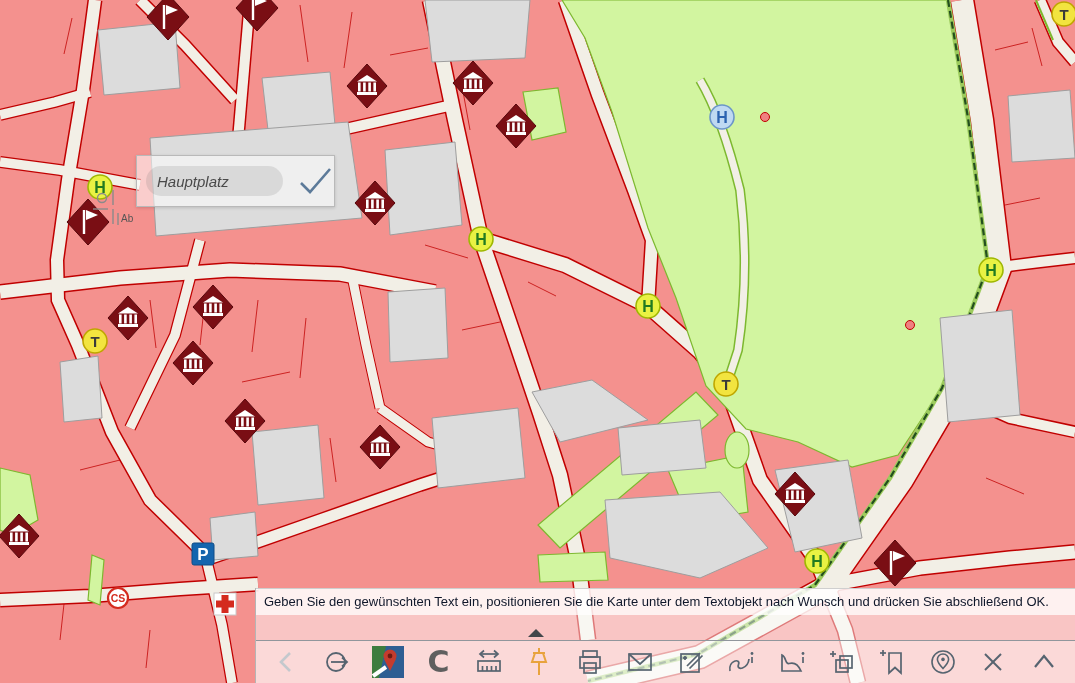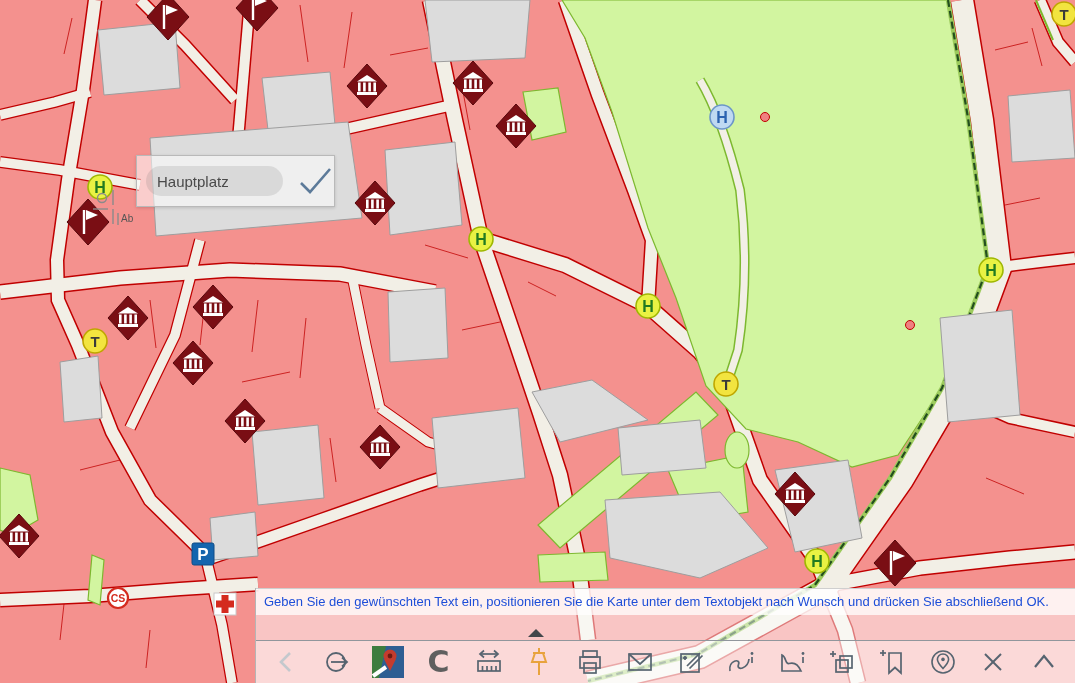--- a/index.html
+++ b/index.html
@@ -1,29 +1,29 @@
 <!DOCTYPE html>
 <html><head>
 <meta charset="utf-8">
 <style>
   html,body{margin:0;padding:0;background:#e8e8e8;font-family:"Liberation Sans",sans-serif;}
   #screen{position:relative;width:1075px;height:683px;overflow:hidden;background:#F2EFE6;}
   #mapsvg{position:absolute;left:0;top:0;}
   
   #textbox{position:absolute;left:136px;top:155px;width:197px;height:50px;
     background:rgba(255,255,255,0.55);border:1px solid #b9b9b9;
-    box-shadow:0 1px 3px rgba(0,0,0,0.15);display:flex;align-items:center;}
+    box-shadow:0 1px 3px rgba(0,0,0,0.15);display:flex;align-items:center;font-style:italic;}
   #textbox .pill{margin-left:9px;width:140px;height:30px;border-radius:15px;
     background:rgba(105,105,105,0.16);display:flex;align-items:center;
     padding-left:11px;box-sizing:border-box;color:#4a4a4a;font-size:15px;}
   #textbox .chk{margin-left:14px;width:38px;height:34px;display:flex;align-items:center;justify-content:center;cursor:pointer;}
   
   #panel{position:absolute;left:255px;top:588px;right:0;bottom:0;border-left:1px solid #b5b5b5;}
   #msgbar{height:26px;background:rgba(255,255,255,0.87);border-top:1px solid #cfcfcf;
-    color:#1d4ed8;font-size:13px;line-height:26px;padding-left:8px;white-space:nowrap;overflow:hidden;}
+    color:#0f172a;font-size:13px;line-height:26px;padding-left:8px;white-space:nowrap;overflow:hidden;}
   #strip{position:relative;height:25px;background:rgba(255,255,255,0.48);}
   #strip .tri{position:absolute;left:272px;bottom:3px;width:0;height:0;cursor:pointer;
     border-left:8px solid transparent;border-right:8px solid transparent;border-bottom:8px solid #43474b;}
   #divider{height:1px;background:#90969c;}
   #toolbar{height:42px;background:rgba(255,255,255,0.66);display:flex;align-items:center;
     justify-content:space-around;padding:0 6px;}
   .tool-btn{width:36px;height:36px;display:flex;align-items:center;justify-content:center;cursor:pointer;}
   .tool-btn svg{display:block;}
   .c-letter{font-family:"DejaVu Sans",sans-serif;font-weight:bold;font-size:30px;color:#5f5f5f;line-height:1;}
 </style>

